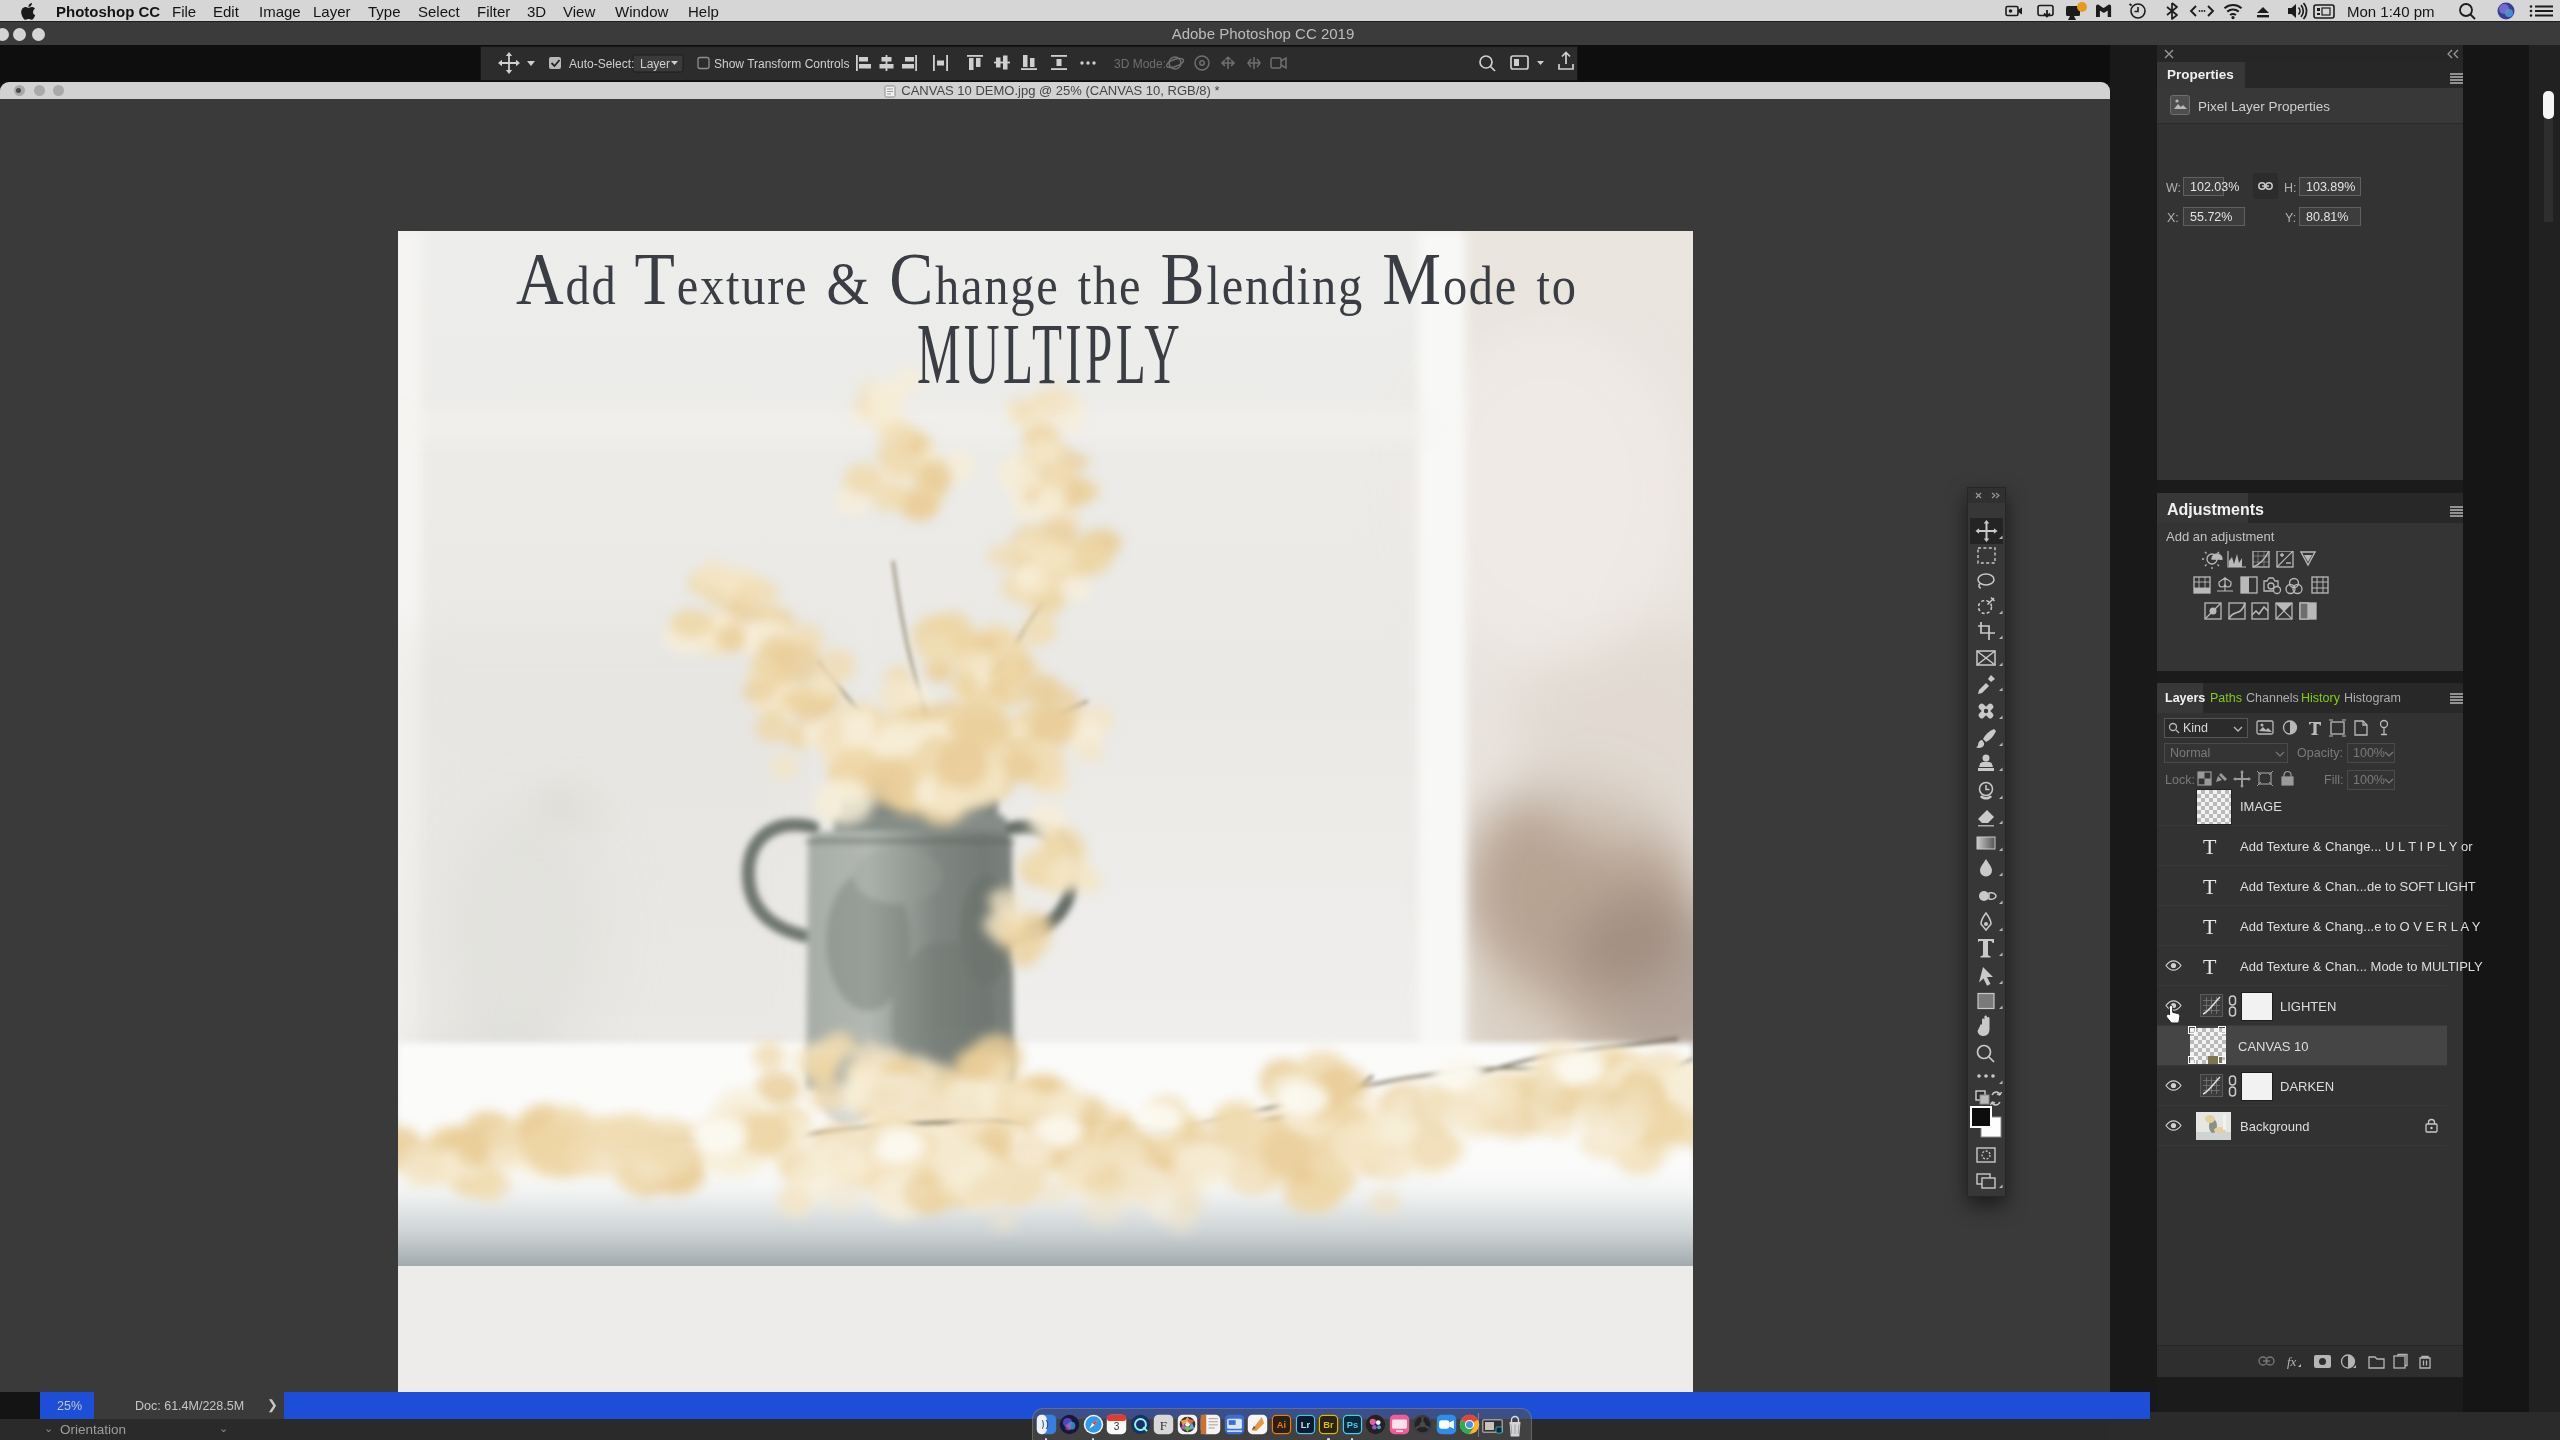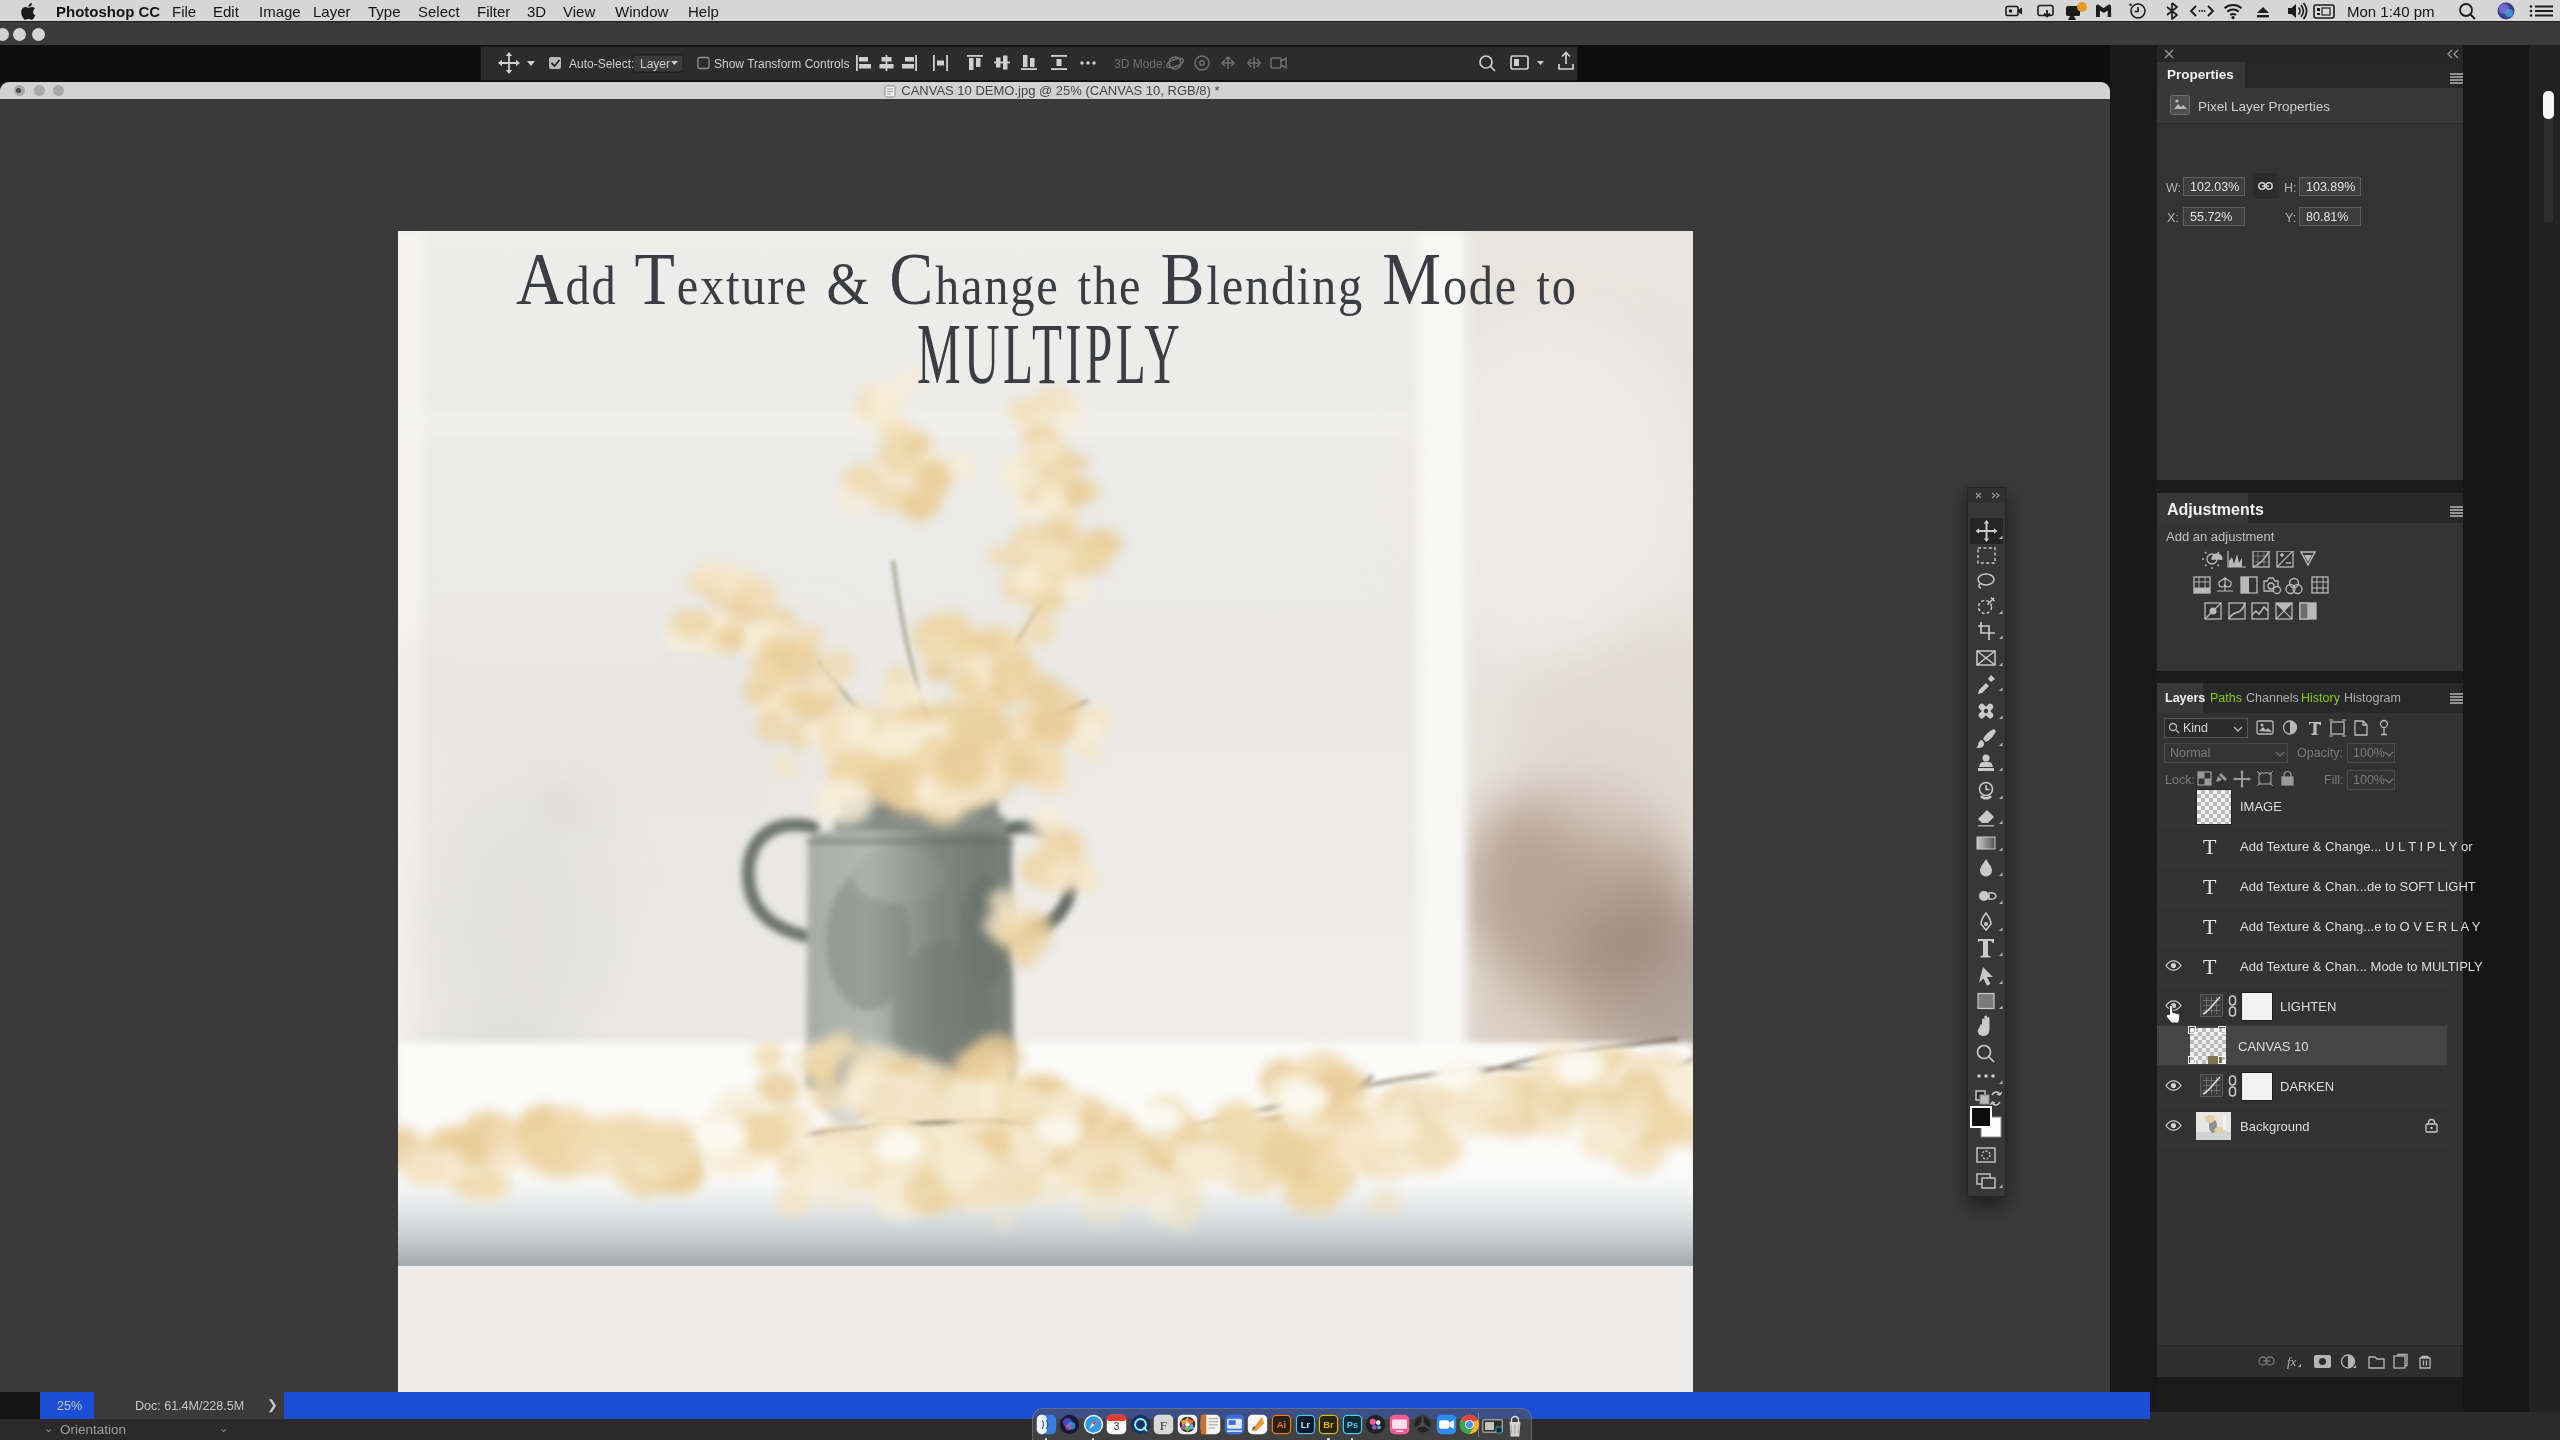--- a/index.html
+++ b/index.html
@@ -126,20 +126,21 @@
       </g>
       <circle cx="76" cy="6.5" r="1.3" fill="#1c1c1c"></circle>
       <circle cx="76" cy="11" r="1.3" fill="#1c1c1c"></circle>
       <circle cx="76" cy="15.5" r="1.3" fill="#1c1c1c"></circle>
 </svg>
 </div>
 <div class="abs" id="pstitle">
 <div class="dot" style="left:-4.5px;"></div>
 <div class="dot" style="left:12.5px;"></div>
 <div class="dot" style="left:32.0px;"></div>
+<div class="txt" style="left:0;top:3px;width:2526px;text-align:center;font-size:15px;color:#bcbcbc;">Adobe Photoshop CC 2019</div>
 </div>
 <div class="abs" id="darkband"></div>
 <div class="abs" id="rightcol"></div>
 <div class="abs" id="panelbg"></div>
 <div class="abs" id="fareast"></div>
 <div class="abs" id="fe2"></div>
 <div class="abs" id="scrolltrail"></div>
 <div class="abs" style="left:2110px;top:1412px;width:450px;height:28px;background:#2b2b2b;"></div>
 <div class="abs" id="scrollthumb"></div>
 <div class="abs" id="docwin">
@@ -1236,21 +1237,21 @@
       <path d="M1 2h13M1 5h13M1 8h13M1 11h13" stroke="#b5b5b5" stroke-width="1.4"></path>
     </svg>
 <div class="abs" style="left:0;top:43px;width:306px;height:36px;background:#383838;border-bottom:1px solid #2a2a2a;box-sizing:border-box;"></div>
 <svg class="abs" style="left:13px;top:50px" width="20" height="20">
       <rect x="0.5" y="0.5" width="19" height="19" rx="2" fill="#4e4e4e" stroke="#6e6e6e"></rect>
       <path d="M4 14l4-5 3 3 2-2 4 4z" fill="#b9b9b9"></path>
       <circle cx="7" cy="6" r="1.6" fill="#b9b9b9"></circle>
     </svg>
 <div class="txt" style="left:41px;top:54px;font-size:13.5px;color:#cfcfcf;">Pixel Layer Properties</div>
 <div class="txt" style="left:9px;top:136px;font-size:12.5px;color:#b2b2b2;">W:</div>
-<div style="left:26px;top:132px;width:62px;background:#3d3d3d;border:1px solid #606060;color:#e3e3e3;font-size:12.5px;line-height:19px;padding-left:6px;position:absolute;height:19px;box-sizing:border-box;">102.03%</div>
+<div style="left:26px;top:132px;width:41px;background:#3d3d3d;border:1px solid #606060;color:#e3e3e3;font-size:12.5px;line-height:19px;padding-left:6px;position:absolute;height:19px;box-sizing:border-box;">102.03%</div>
 <svg class="abs" style="left:96px;top:128px" width="25" height="26">
       <rect width="25" height="26" rx="3" fill="#2c2c2c"></rect>
       <g stroke="#c9c9c9" stroke-width="1.5" fill="none">
         <circle cx="9" cy="13" r="3.2"></circle>
         <circle cx="16" cy="13" r="3.2"></circle>
         <path d="M9 13h7"></path>
       </g>
     </svg>
 <div class="txt" style="left:127px;top:136px;font-size:12.5px;color:#b2b2b2;">H:</div>
 <div style="left:142px;top:132px;width:62px;background:#3d3d3d;border:1px solid #606060;color:#e3e3e3;font-size:12.5px;line-height:19px;padding-left:6px;position:absolute;height:19px;box-sizing:border-box;">103.89%</div>

